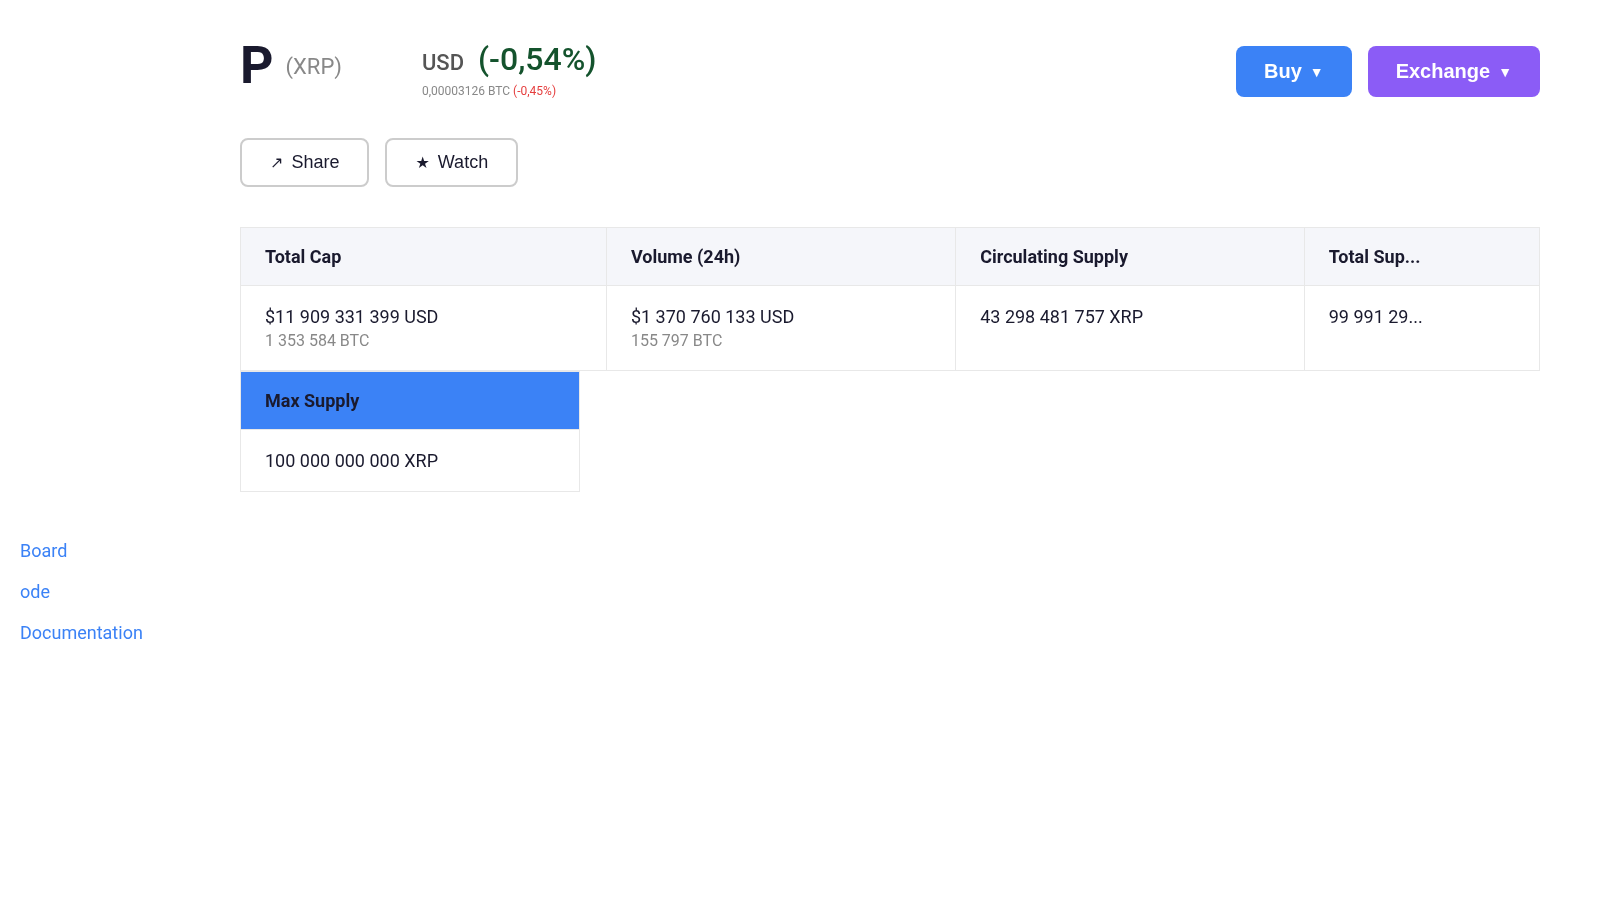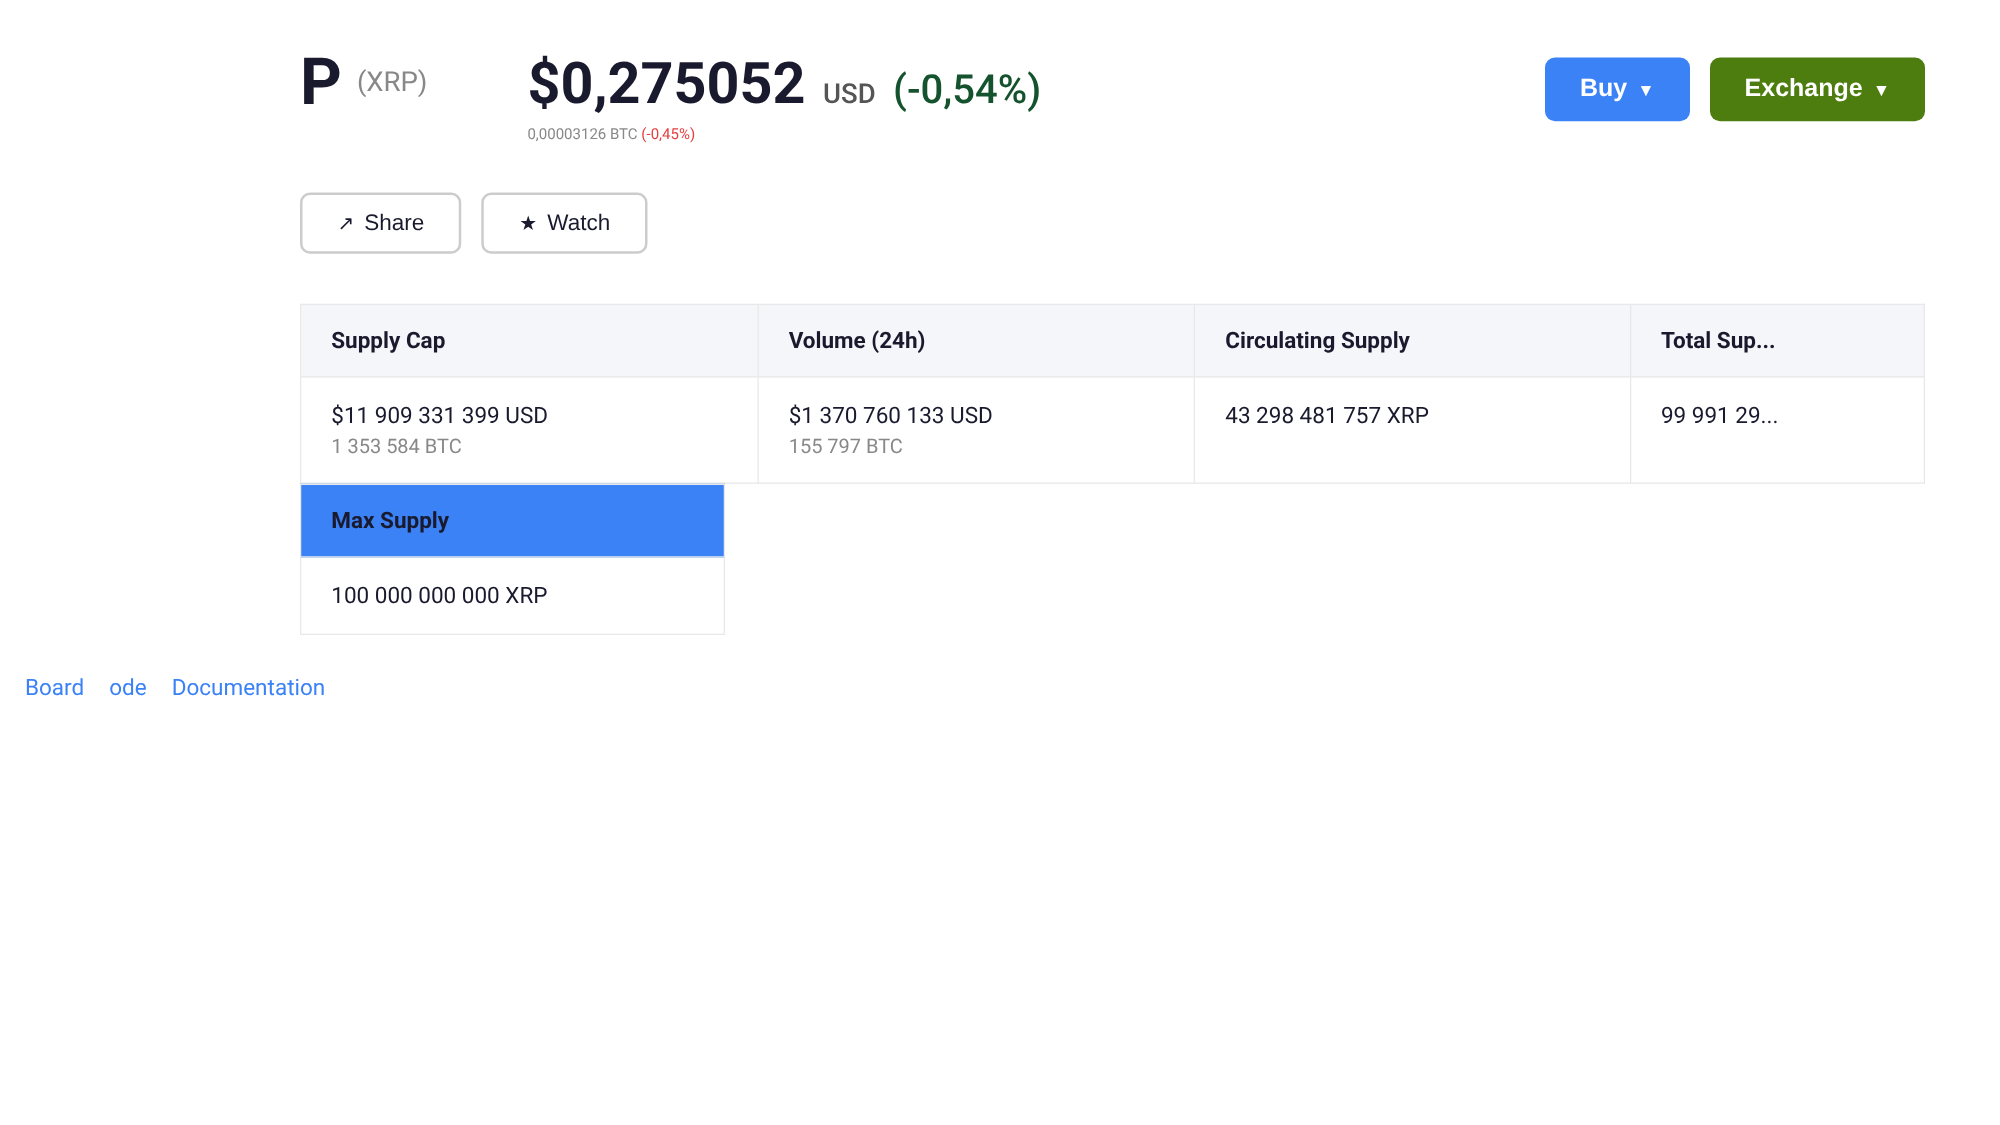--- a/index.html
+++ b/index.html
@@ -24,20 +24,21 @@
       width: 200px;
       padding: 40px 0 0 20px;
       display: flex;
       flex-direction: column;
       gap: 60px;
       position: relative;
     }
 
     .sidebar-nav {
       display: flex;
+      flex-direction: column;
       gap: 20px;
       margin-top: 500px;
     }
 
     .sidebar-link {
       color: #3b82f6;
       font-size: 18px;
       text-decoration: none;
       cursor: pointer;
     }
@@ -133,21 +134,21 @@
       font-size: 20px;
       font-weight: 600;
       cursor: pointer;
       display: flex;
       align-items: center;
       gap: 8px;
       text-align: center;
     }
 
     .btn-exchange {
-      background: #4d7c0f;
+      background: #8b5cf6;
       color: #fff;
       border: none;
       border-radius: 8px;
       padding: 14px 28px;
       font-size: 20px;
       font-weight: 600;
       cursor: pointer;
       display: flex;
       align-items: center;
       gap: 8px;
@@ -276,21 +277,20 @@
         <div>
           <span class="coin-symbol-large">P</span>
         </div>
         <div>
           <span class="coin-ticker">(XRP)</span>
         </div>
       </div>
 
       <div class="price-block">
         <div class="price-usd-row">
-          <span class="price-usd">$0,275052</span>
           <span class="price-currency-label">USD</span>
           <span class="price-change-red">(-0,54%)</span>
         </div>
         <div class="price-btc-row">
           <span>0,00003126 BTC</span>
           <span class="price-btc-change-red"> <span>(-0,45%)</span></span>
         </div>
       </div>
 
       <div class="header-buttons">
@@ -312,21 +312,21 @@
       </button>
       <button class="btn-watch">
         <span class="star-icon">★</span>
         <span>Watch</span>
       </button>
     </div>
 
     <table class="stats-table">
       <thead>
         <tr>
-          <th>Supply Cap</th>
+          <th>Total Cap</th>
           <th>Volume (24h)</th>
           <th>Circulating Supply</th>
           <th>Total Sup...</th>
         </tr>
       </thead>
       <tbody>
         <tr>
           <td>
             <span>$11 909 331 399 USD</span>
             <span class="btc-sub">1 353 584 BTC</span>

